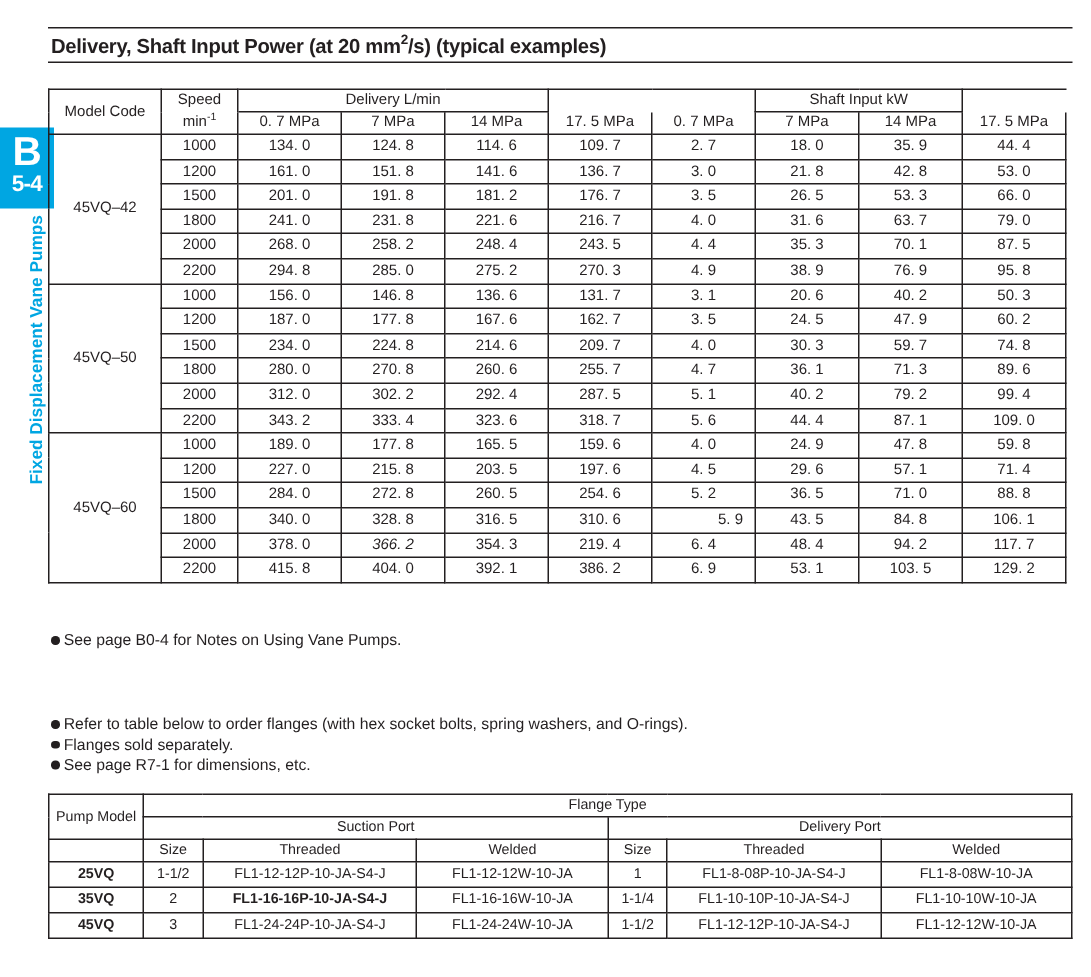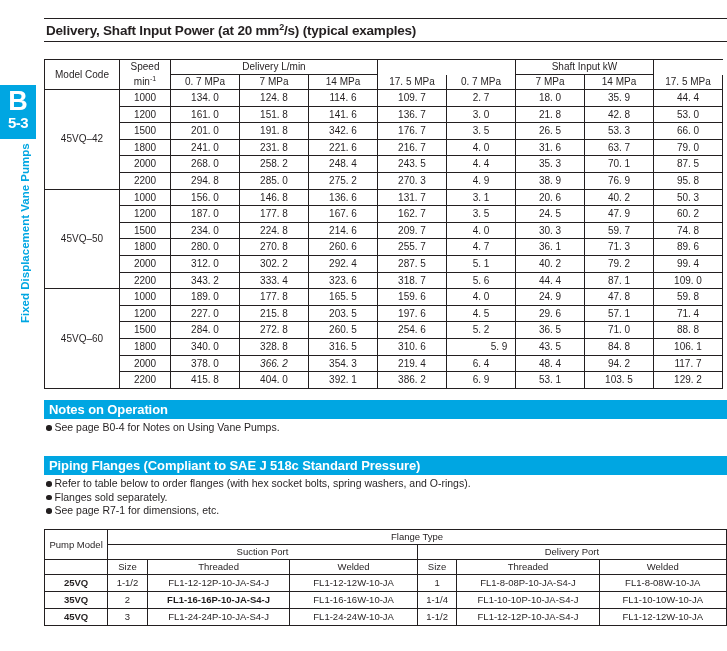--- a/index.html
+++ b/index.html
@@ -62,21 +62,21 @@
     color: #00a6e2;
     font-size: 11.5px;
     font-weight: bold;
     letter-spacing: 0px;
     white-space: nowrap;
   }
 
   
   #page {
     position: absolute;
-    left: 44px;
+    left: 32px;
     top: 0;
     width: 683px;
     height: 481px;
   }
 
   
   .sec-title-wrap {
     position: absolute;
     left: 0;
     width: 683px;
@@ -205,21 +205,21 @@
   #tbl-flange .c-size { width: 45px; }
   #tbl-flange .c-thread { width: 155px; }
   #tbl-flange .c-weld { width: 142px; }
 </style>
 </head>
 <body>
 
 <div id="side-tab">
   <div class="tab-box">
     <span class="tab-letter">B</span>
-    <span class="tab-num">5-3</span>
+    <span class="tab-num">5-4</span>
   </div>
   <div class="tab-vertical">Fixed Displacement Vane Pumps</div>
 </div>
 
 <div id="page">
 
   <div class="sec-title-wrap" style="top:18px;">
     <div class="rule-top"></div>
     <div class="sec-title"><span>Delivery, Shaft Input Power (at 20 mm</span><sup>2</sup><span>/s) (typical examples)</span></div>
     <div class="rule-bot"></div>
@@ -279,21 +279,21 @@
           <td style="border-bottom:0.8px solid #231f20;">136. 7</td>
           <td style="border-bottom:0.8px solid #231f20;">3. 0</td>
           <td style="border-bottom:0.8px solid #231f20;">21. 8</td>
           <td style="border-bottom:0.8px solid #231f20;">42. 8</td>
           <td style="border-bottom:0.8px solid #231f20;">53. 0</td>
         </tr>
         <tr class="row-sep">
           <td style="border-bottom:0.8px solid #231f20;">1500</td>
           <td style="border-bottom:0.8px solid #231f20;">201. 0</td>
           <td style="border-bottom:0.8px solid #231f20;">191. 8</td>
-          <td style="border-bottom:0.8px solid #231f20;">342. 6</td>
+          <td style="border-bottom:0.8px solid #231f20;">181. 2</td>
           <td style="border-bottom:0.8px solid #231f20;">176. 7</td>
           <td style="border-bottom:0.8px solid #231f20;">3. 5</td>
           <td style="border-bottom:0.8px solid #231f20;">26. 5</td>
           <td style="border-bottom:0.8px solid #231f20;">53. 3</td>
           <td style="border-bottom:0.8px solid #231f20;">66. 0</td>
         </tr>
         <tr class="row-sep">
           <td style="border-bottom:0.8px solid #231f20;">1800</td>
           <td style="border-bottom:0.8px solid #231f20;">241. 0</td>
           <td style="border-bottom:0.8px solid #231f20;">231. 8</td>
@@ -456,26 +456,24 @@
           <td style="border-bottom:1.6px solid #231f20;">392. 1</td>
           <td style="border-bottom:1.6px solid #231f20;">386. 2</td>
           <td style="border-bottom:1.6px solid #231f20;">6. 9</td>
           <td style="border-bottom:1.6px solid #231f20;">53. 1</td>
           <td style="border-bottom:1.6px solid #231f20;">103. 5</td>
           <td style="border-bottom:1.6px solid #231f20;">129. 2</td>
         </tr>
       </tbody>
   </table>
 
-  <div class="blue-band" style="top:400px;">Notes on Operation</div>
   <div class="bullets" style="top:421px;" id="notes-bullets">
       <div class="bullet-row"><span class="dot"></span><span>See page B0-4 for Notes on Using Vane Pumps.</span></div>
     </div>
 
-  <div class="blue-band" style="top:456px;">Piping Flanges (Compliant to SAE J 518c Standard Pressure)</div>
   <div class="bullets" style="top:477px;" id="flange-bullets">
       <div class="bullet-row"><span class="dot"></span><span>Refer to table below to order flanges (with hex socket bolts, spring washers, and O-rings).</span></div>
       <div class="bullet-row"><span class="dot"></span><span>Flanges sold separately.</span></div>
       <div class="bullet-row"><span class="dot"></span><span>See page R7-1 for dimensions, etc.</span></div>
     </div>
 
   <table class="spec" id="tbl-flange">
     <colgroup>
       <col class="c-pump">
       <col class="c-size">

